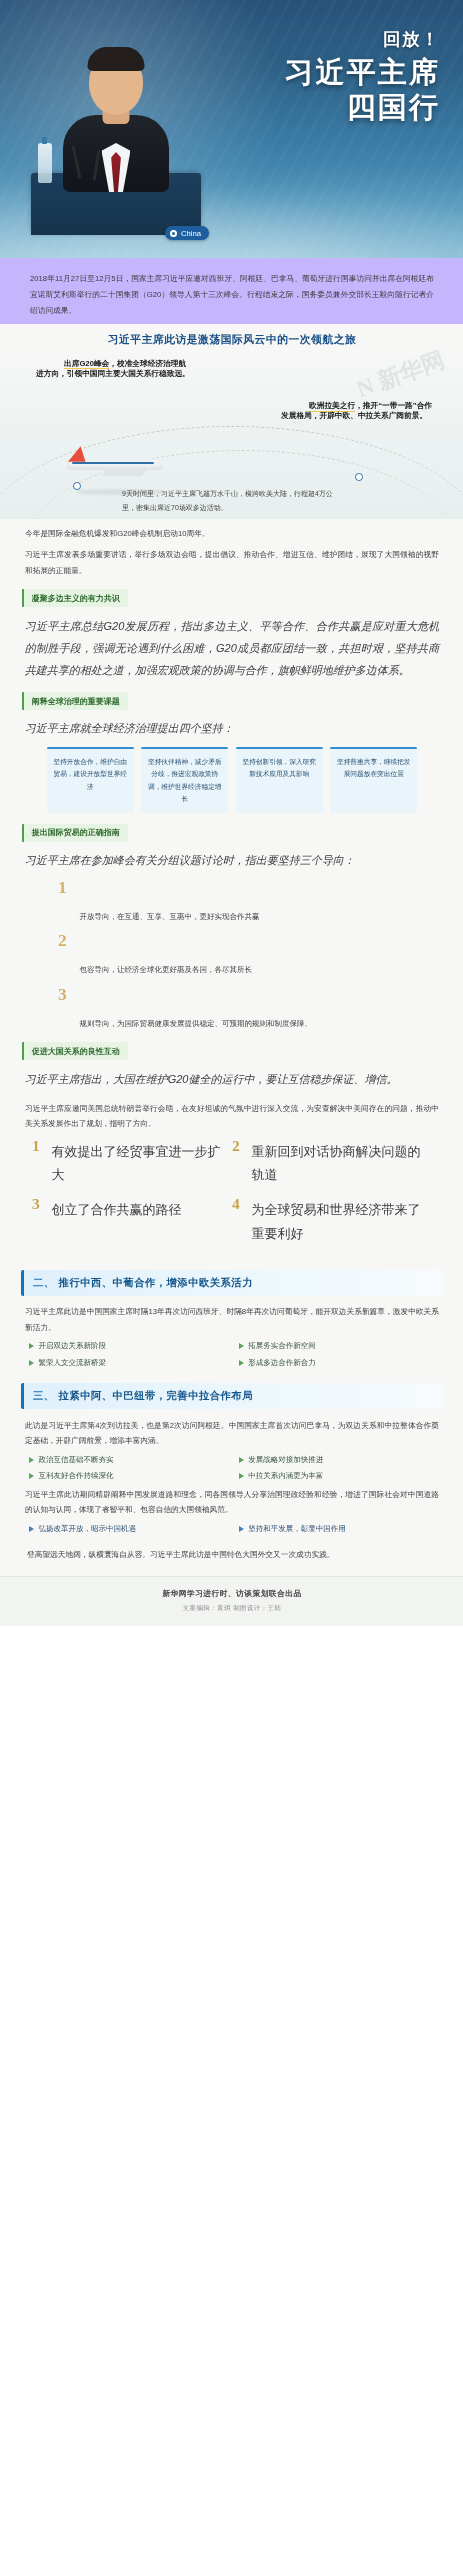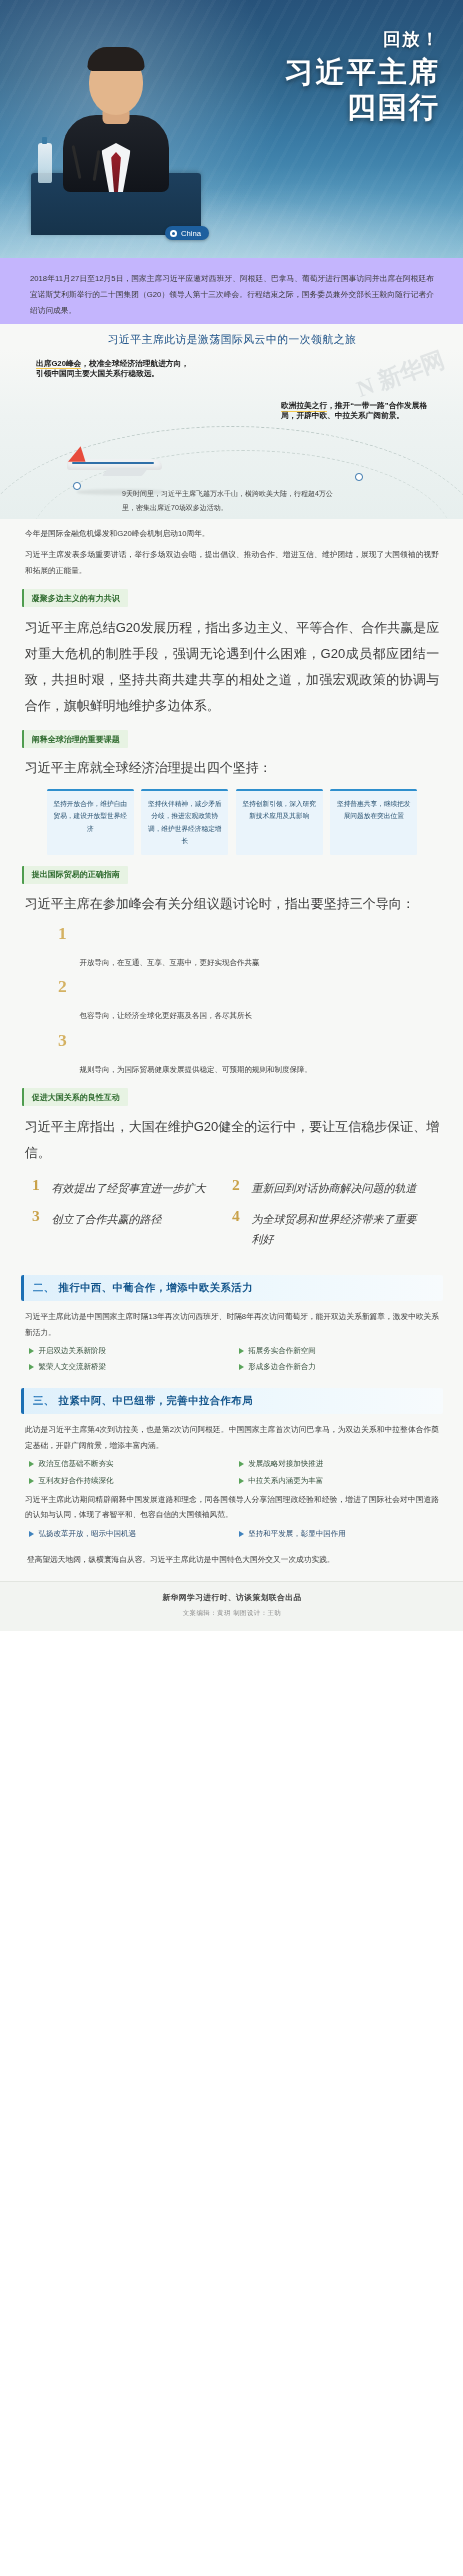--- a/index.html
+++ b/index.html
@@ -119,21 +119,21 @@
     padding:13.4px 30px 5.2px 30px;
     font-size:7.7px;line-height:2.05;color:#3b3b3b;text-align:justify;
     background:#c4b5fd;
   }
 
   
   .band{
     margin:9.3px 0 2.1px 0;text-align:center;
   }
   .band-text{
-    display:inline-block;color:#1a4f86;font-size:10.8px;font-weight:normal;letter-spacing:0.5px;
+    display:inline-block;color:#1a4f86;font-size:10.8px;font-weight:bold;letter-spacing:0.5px;
   }
 
   
   .route{
     position:relative;width:464px;height:170px;margin-top:2.1px;
     background:linear-gradient(180deg,#f7f8f6 0%, #eef3f2 40%, #e7efee 100%);
     overflow:hidden;
   }
   .route-arc{
     position:absolute;left:-20.6px;top:77px;width:505px;height:113px;
@@ -168,21 +168,21 @@
   .dot-marker{
     position:absolute;width:5.7px;height:5.7px;border-radius:50%;background:#fff;border:1.5px solid #2f6fa8;
   }
 
   .callout{
     position:absolute;width:155px;
   }
   .callout .co-title{
     font-size:7.7px;font-weight:bold;color:#222;margin-bottom:3.1px;
   }
-  .callout .co-title i{font-style:normal;border-bottom:1.5px solid #f4c84c;padding-bottom:0.5px;}
+  .callout .co-title i{font-style:normal;border-bottom:1.5px solid #f4c84c;padding-bottom:0.5px;margin-left:28px;}
   .callout-left{left:36px;top:9.3px;}
   .callout-right{right:28px;top:52px;width:155px;}
   .route-note{
     position:absolute;left:122px;top:138px;width:216px;font-size:7px;line-height:1.9;color:#444;
   }
 
   
   .sec-head{
     margin:15.5px 20.6px 8.2px 20.6px;padding:6.2px 9.3px;border-radius:2.1px;
     background:linear-gradient(90deg,#dff0fb 0%, #eef8fd 60%, #f7fbfd 100%);
@@ -195,21 +195,21 @@
     margin:6.2px 25px;font-size:7.7px;line-height:2.0;color:#3b3b3b;text-align:justify;
   }
 
   
   .subblock{margin:11.3px 21.6px;}
   .sub-tag{
     display:inline-block;background:#e7f3e3;border-left:2.6px solid #4e9d4e;
     color:#2f6b2f;font-size:8px;font-weight:bold;padding:3.6px 8.2px;border-radius:1px;
     margin-bottom:5.2px;
   }
-  .sub-text{font-size:13px;line-height:2.0;color:#3b3b3b;text-align:justify;margin:2.1px 3.1px;}
+  .sub-text{font-size:11px;line-height:2.0;color:#3b3b3b;text-align:justify;margin:2.1px 3.1px;font-style:italic;}
 
   
   .pillars{
     display:flex;gap:7.2px;margin:7.2px 25px 2.1px 25px;
   }
   .pillar{
     flex:1;background:#eaf4fb;border-top:2.1px solid #2f8fcd;border-radius:1.5px;
     padding:7.2px 6.2px;font-size:6.7px;line-height:1.85;color:#27506f;text-align:center;
   }
 
@@ -221,21 +221,21 @@
     min-width:19.6px;text-align:center;opacity:.85;
   }
   .bigtext{font-size:7.5px;line-height:1.9;color:#3b3b3b;padding-top:3.1px;margin-top:28px;}
 
   
   .grid4{display:flex;flex-wrap:wrap;margin:5.2px 32px 3.1px 32px;}
   .g4item{width:50%;display:flex;align-items:flex-start;gap:6.2px;margin-bottom:9.3px;}
   .g4num{
     font-size:15.5px;color:#c9a24a;font-weight:bold;font-family:"Liberation Serif",serif;line-height:1;min-width:13.4px;
   }
-  .g4text{font-size:11px;line-height:1.8;color:#3b3b3b;padding-top:2.1px;padding-right:8.2px;font-style:italic;}
+  .g4text{font-size:13px;line-height:1.8;color:#3b3b3b;padding-top:2.1px;padding-right:8.2px;}
 
   
   .bullets{margin:5.2px 29px 3.1px 29px;}
   .brow{display:flex;gap:13.4px;margin-bottom:6.2px;}
   .bitem{flex:1;display:flex;align-items:center;gap:4.6px;font-size:7.5px;color:#35503c;text-align:center;}
   .bmark{
     width:0;height:0;border-left:5.7px solid #5aa45a;border-top:3.6px solid transparent;border-bottom:3.6px solid transparent;
     flex:none;
   }
   .bitem.blue{color:#2b4d70;}
@@ -361,20 +361,21 @@
         <div class="bigtext">规则导向，为国际贸易健康发展提供稳定、可预期的规则和制度保障。</div>
       </div>
     </div>
   </div>
 
   <div class="subblock">
     <div class="sub-tag">促进大国关系的良性互动</div>
     <div class="sub-text">习近平主席指出，大国在维护G20健全的运行中，要让互信稳步保证、增信。</div>
   </div>
 
+  <div class="para">习近平主席应邀同美国总统特朗普举行会晤，在友好坦诚的气氛中进行深入交流，为安查解决中美间存在的问题，推动中美关系发展作出了规划，指明了方向。</div>
   <div class="grid4">
     <div class="g4item">
       <div class="g4num">1</div>
       <div class="g4text">有效提出了经贸事宜进一步扩大</div>
     </div>
     <div class="g4item">
       <div class="g4num">2</div>
       <div class="g4text">重新回到对话协商解决问题的轨道</div>
     </div>
     <div class="g4item">

